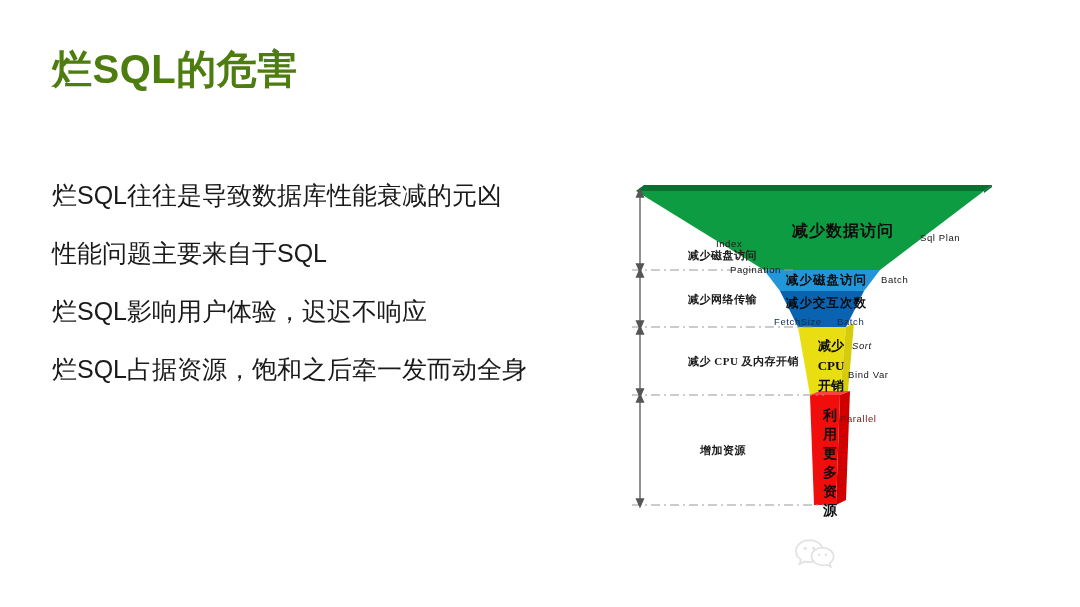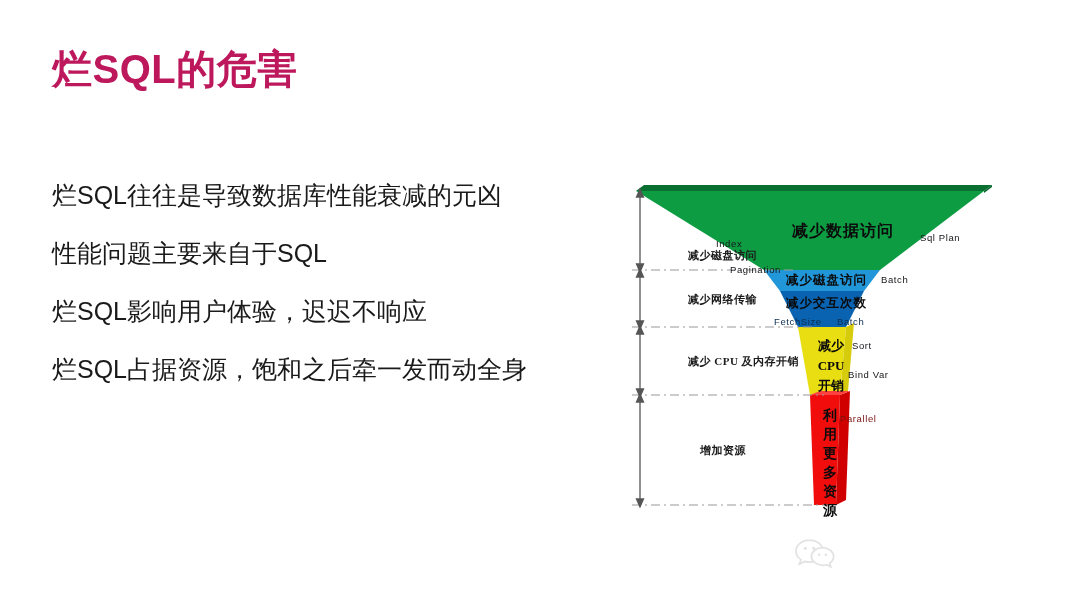--- a/index.html
+++ b/index.html
@@ -19,21 +19,21 @@
     background: #ffffff;
   }
 
   
   #page-title {
     position: absolute;
     left: 52px;
     top: 42px;
     font-size: 40px;
     font-weight: bold;
-    color: #be185d;
+    color: #4d7c0f;
     letter-spacing: 0.5px;
     white-space: nowrap;
   }
 
   
   #bullet-list {
     position: absolute;
     left: 52px;
     top: 183px;
     width: 560px;
@@ -220,21 +220,21 @@
 
     <div class="fnl-cn" style="left:168px; top:147px; font-size:12.5px; color:#0a0a0a;">减少交互次数</div>
     <div class="fnl-en" style="left:156px; top:168px; color:#0b2d50;">FetchSize</div>
     <div class="fnl-en" style="left:219px; top:168px; color:#0b2d50;">Batch</div>
 
     <div id="yellow-label">
       <span>减少</span>
       <span>CPU</span>
       <span>开销</span>
     </div>
-    <div class="fnl-en" style="left:234px; top:192px;">Sort</div>
+    <div class="fnl-en" style="left:234px; top:192px;font-style:italic;">Sort</div>
     <div class="fnl-en" style="left:230px; top:221px;">Bind Var</div>
 
     <div id="red-label">
       <span>利</span>
       <span>用</span>
       <span>更</span>
       <span>多</span>
       <span>资</span>
       <span>源</span>
     </div>

